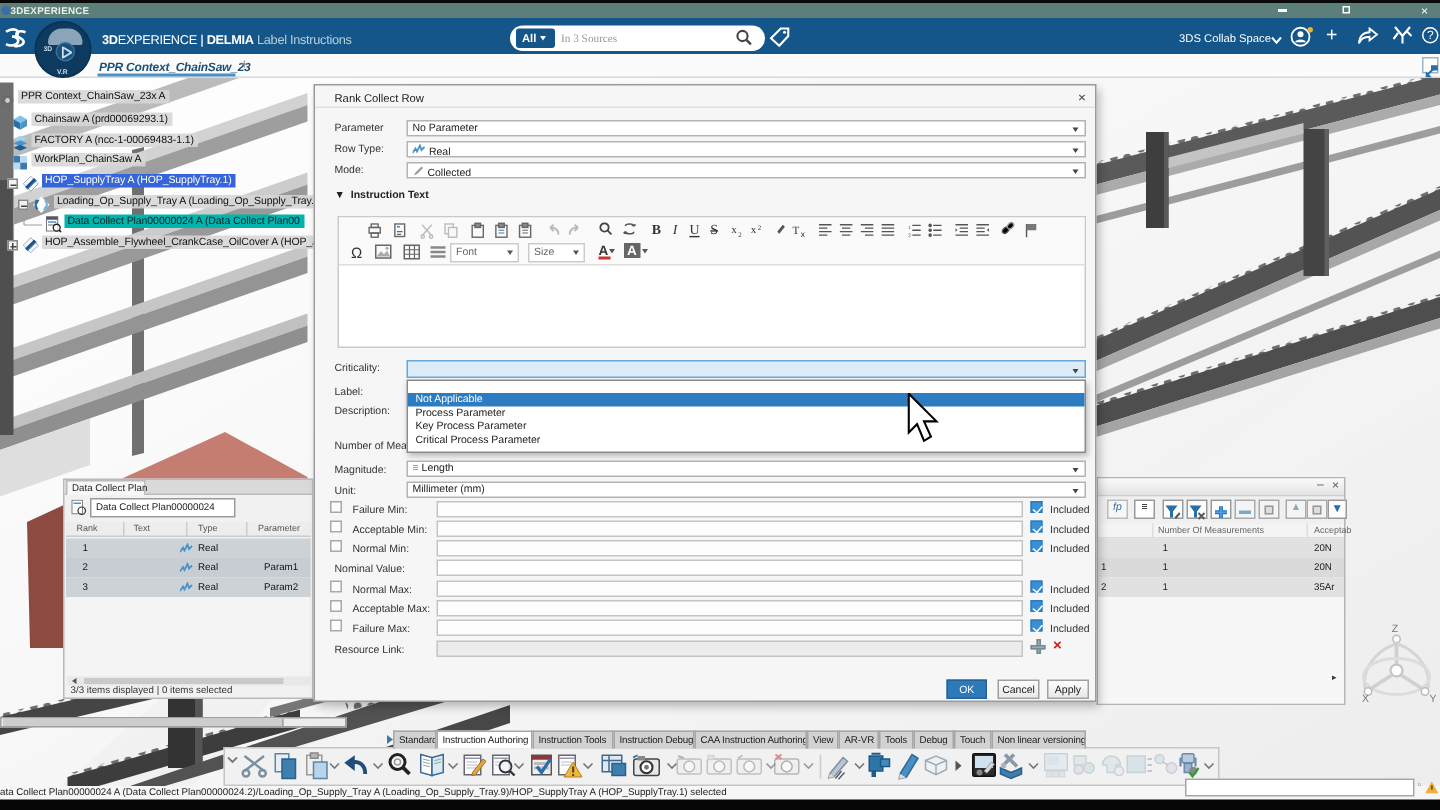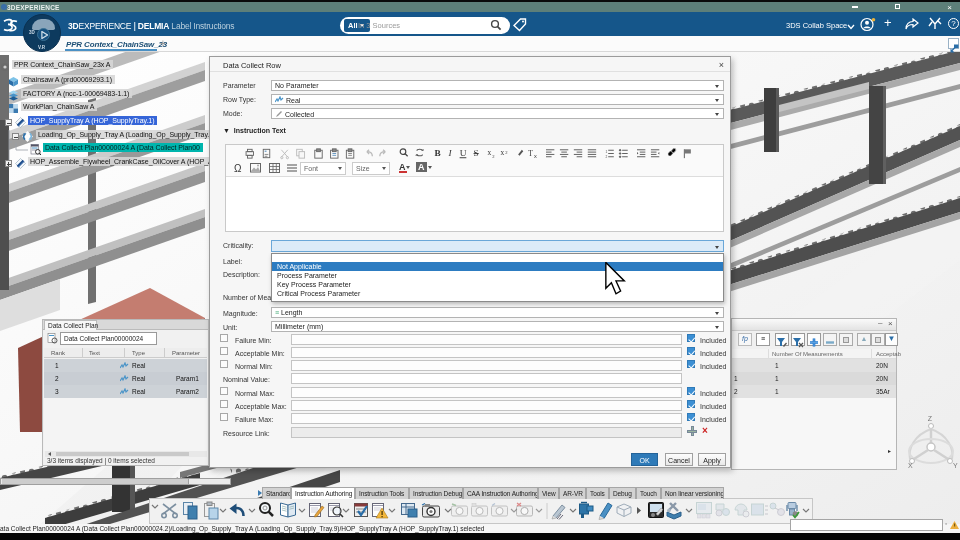--- a/index.html
+++ b/index.html
@@ -149,21 +149,21 @@
   </div>
   <div class="abs" id="bluebar">
     <svg class="abs" style="left:2px;top:6px" width="17" height="16" viewBox="0 0 17 16">
         <path d="M2,3.2 C6,0.6 10,1.4 10,4 C10,5.8 8,6.6 6,6.4 C9,6.6 10.6,8 10,10 C9.2,12.4 5,13 2,11.4" fill="none" stroke="#fff" stroke-width="1.7"></path>
         <path d="M15,3.5 C11,2 8.6,3.4 9,5.2 C9.4,7 12.8,7.4 13.6,9.2 C14.4,11 12,13.4 7.4,12.6" fill="none" stroke="#fff" stroke-width="1.7"></path>
       </svg>
     <div id="apptitle"><b>3D</b>EXPERIENCE <b style="color:#cddce8">|</b> <b>DELMIA</b> <span style="color:#b9cfdd">Label Instructions</span></div>
 
     <div class="abs" style="left:340px;top:5px;width:170px;height:17px;background:#fff;border-radius:9px;"></div>
     <div class="abs" style="left:344px;top:7px;width:26px;height:13px;background:#15568a;border-radius:2px;color:#fff;font-size:7.5px;font-weight:bold;padding:2px 0 0 4px;">All <span class="dar" style="border-top-color:#fff"></span></div>
-    <div class="abs" style="left:358px;top:9px;font-size:7.5px;color:#9a9a9a;">In 3 Sources</div>
+    <div class="abs" style="left:374px;top:9px;font-size:7.5px;color:#9a9a9a;font-family:Liberation Serif, serif;">In 3 Sources</div>
     <svg class="abs" style="left:490px;top:7px" width="12" height="12" viewBox="0 0 12 12">
         <circle cx="5" cy="5" r="3.4" fill="none" stroke="#444" stroke-width="1.4"></circle>
         <line x1="7.6" y1="7.6" x2="10.6" y2="10.6" stroke="#444" stroke-width="1.6"></line>
       </svg>
     <svg class="abs" style="left:513px;top:6px" width="14" height="14" viewBox="0 0 14 14">
         <path d="M7.5,1 L12.5,1 L12.5,6 L6.5,12.5 L1,7.5 Z" fill="none" stroke="#fff" stroke-width="1.4"></path>
         <circle cx="10" cy="3.5" r="1" fill="#fff"></circle>
       </svg>
     <div class="abs" style="left:786px;top:9px;font-size:7.5px;color:#fff;text-align:center;">3DS Collab Space</div>
     <svg class="abs" style="left:847px;top:12px" width="8" height="6" viewBox="0 0 8 6">
@@ -376,21 +376,21 @@
     <ellipse cx="31" cy="38" rx="22" ry="12" fill="none" stroke="#dcdcdc" stroke-width="2"></ellipse>
     <circle cx="31" cy="34" r="4" fill="#fff" stroke="#c5c5c5" stroke-width="1.5"></circle>
     <path d="M28,37 L14,46 M34,37 L48,46" stroke="#d0d0d0" stroke-width="2.5"></path>
     <circle cx="12" cy="48" r="2.5" fill="#fff" stroke="#bbb"></circle>
     <circle cx="50" cy="48" r="2.5" fill="#fff" stroke="#bbb"></circle>
     <text x="8" y="55" font-size="7" fill="#777" font-family="Liberation Sans">X</text>
     <text x="53" y="55" font-size="7" fill="#777" font-family="Liberation Sans">Y</text>
   </svg>
 
   <div class="abs" id="dlg">
-    <div class="title">Data Collect Row</div>
+    <div class="title">Rank Collect Row</div>
     <div class="x">×</div>
     <div class="abs" style="left:0;top:14px;width:520px;height:1px;background:#e0e0e0"></div>
     <div class="dl" style="left:13px;top:25px">Parameter</div>
     <div class="dd" style="top:23px">No Parameter<span class="ar"></span></div>
     <div class="dl" style="left:13px;top:39px">Row Type:</div>
     <div class="dd" style="top:37px"><svg width="9" height="8" viewBox="0 0 9 8" style="vertical-align:-1px">
           <path d="M0,6 L2,3 L3,5 L5,1 L6,4 L8,2" stroke="#4a94c8" stroke-width="1.2" fill="none"></path>
         </svg> Real<span class="ar"></span></div>
     <div class="dl" style="left:13px;top:53px">Mode:</div>
     <div class="dd" style="top:51px"><svg width="8" height="8" viewBox="0 0 8 8" style="vertical-align:-1px">

